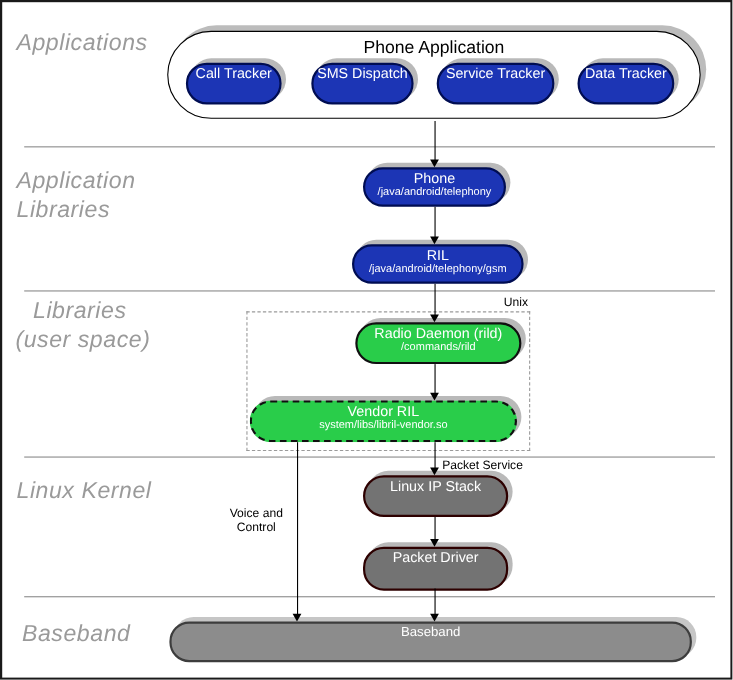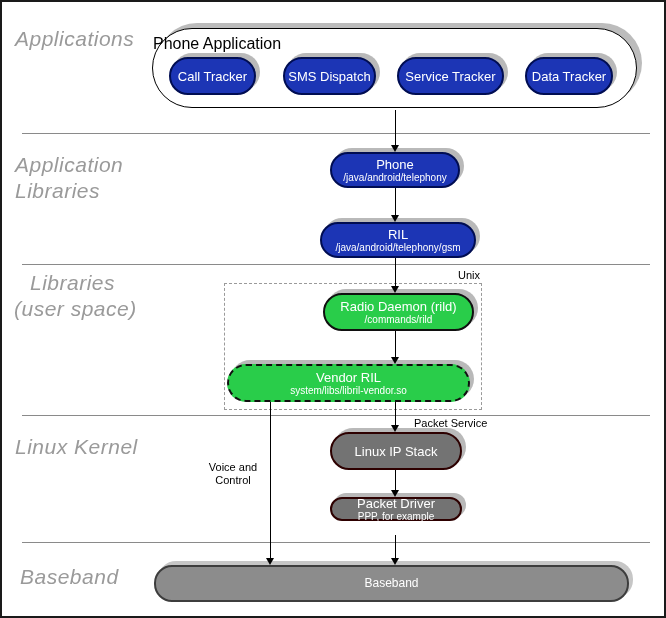--- a/index.html
+++ b/index.html
@@ -12,26 +12,26 @@
   .section-label{
     position:absolute;color:#9a9a9a;font-size:21px;line-height:26px;
     letter-spacing:0.5px;white-space:nowrap;font-style:italic;
   }
   .big-container{
     position:absolute;left:150px;top:26px;width:485px;height:80px;
     background:#fff;border:1px solid #000;border-radius:40px;
     box-shadow:5px -5px 0 #bcbcbc;box-sizing:border-box;
   }
   .big-title{
-    position:absolute;left:0;right:0;top:6px;text-align:left;
+    position:absolute;left:0;right:0;top:6px;text-align:center;
     color:#000;font-size:16px;
   }
   .pill{
     position:absolute;border-radius:19px;color:#fff;box-sizing:border-box;
-    display:flex;flex-direction:column;align-items:center;justify-content:center;
+    display:flex;flex-direction:column;align-items:center;justify-content:flex-start;
     text-align:center;box-shadow:4px -4px 0 #b9b9b9;
   }
   .pill .lbl{font-size:13px;line-height:15px;}
   .pill .sub{font-size:10px;line-height:12px;}
   .blue{background:#1c35b5;border:2px solid #000d52;}
   .green{background:#29cd4a;border:2px solid #101010;}
   .green-dashed{background:#29cd4a;border:2px dashed #101010;}
   .red{background:#737373;border:2px solid #2d0000;}
   .graybar{background:#8c8c8c;border:2px solid #3d3d3d;}
   .vline{position:absolute;width:1px;background:#000;}
@@ -108,30 +108,30 @@
     <div class="sub">/commands/rild</div>
   </div>
   <div class="pill green-dashed" style="left:225px;top:362px;width:243px;height:38px;">
     <div class="lbl">Vendor RIL</div>
     <div class="sub">system/libs/libril-vendor.so</div>
   </div>
 
   <div class="pill red" style="left:328px;top:430px;width:132px;height:38px;">
     <div class="lbl">Linux IP Stack</div>
   </div>
-  <div class="pill red" style="left:328px;top:495px;width:132px;height:24px;">
+  <div class="pill red" style="left:328px;top:495px;width:132px;height:40px;gap:44px;">
     <div class="lbl">Packet Driver</div>
     <div class="sub">PPP, for example</div>
   </div>
 
   <div class="pill graybar" style="left:152px;top:563px;width:475px;height:37px;border-radius:18px;box-shadow:4px -4px 0 #c6c6c6;">
     <div class="lbl" style="font-size:12px;">Baseband</div>
   </div>
 
-  <div class="small-note" style="left:412px;top:415px;">
+  <div class="small-note" style="left:400px;top:415px;">
     <span>Packet Service</span>
   </div>
   <div class="small-note" style="left:200px;top:459px;width:62px;text-align:center;">
     <div>Voice and</div>
     <div>Control</div>
   </div>
 
   <div class="vline" style="left:393px;top:108px;height:36px;"></div>
   <div class="ahead" style="left:389px;top:143px;"></div>
 

